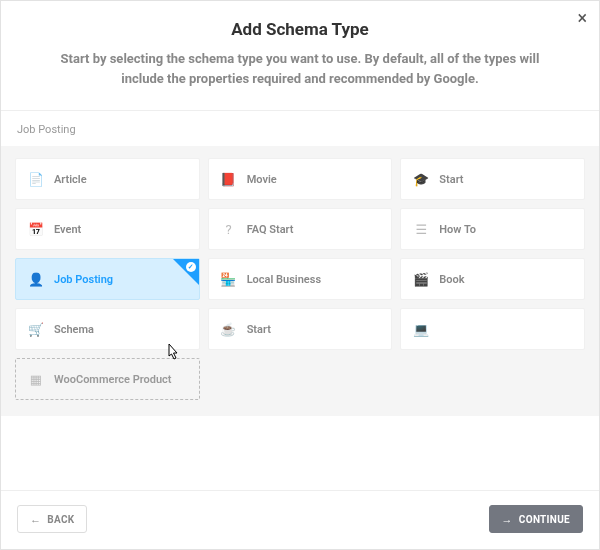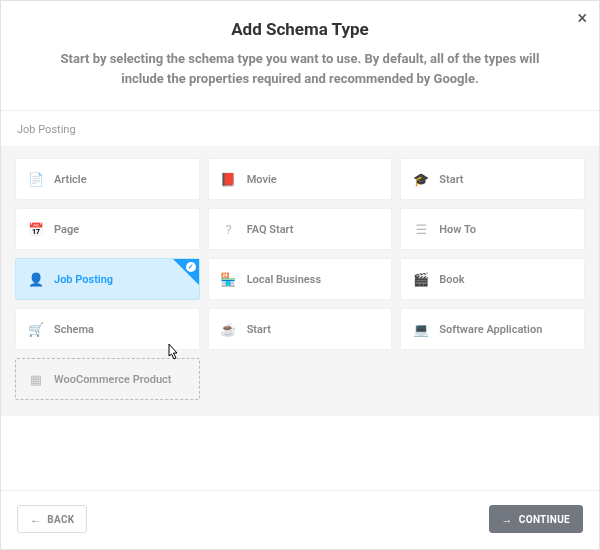--- a/index.html
+++ b/index.html
@@ -188,21 +188,21 @@
       <div class="card">
         <span class="icon">📕</span>
         <span class="label">Movie</span>
       </div>
       <div class="card">
         <span class="icon">🎓</span>
         <span class="label">Start</span>
       </div>
       <div class="card">
         <span class="icon">📅</span>
-        <span class="label">Page</span>
+        <span class="label">Event</span>
       </div>
       <div class="card">
         <span class="icon">?</span>
         <span class="label">FAQ Start</span>
       </div>
       <div class="card">
         <span class="icon">☰</span>
         <span class="label">How To</span>
       </div>
       <div class="card selected">
@@ -223,21 +223,20 @@
       <div class="card">
         <span class="icon">🛒</span>
         <span class="label">Schema</span>
       </div>
       <div class="card">
         <span class="icon">☕</span>
         <span class="label">Start</span>
       </div>
       <div class="card">
         <span class="icon">💻</span>
-        <span class="label">Software Application</span>
       </div>
       <div class="card dashed">
         <span class="icon">▦</span>
         <span class="label">WooCommerce Product</span>
       </div>
     </div>
 </div>
 
 <div class="footer">
   <div class="btn btn-back">

